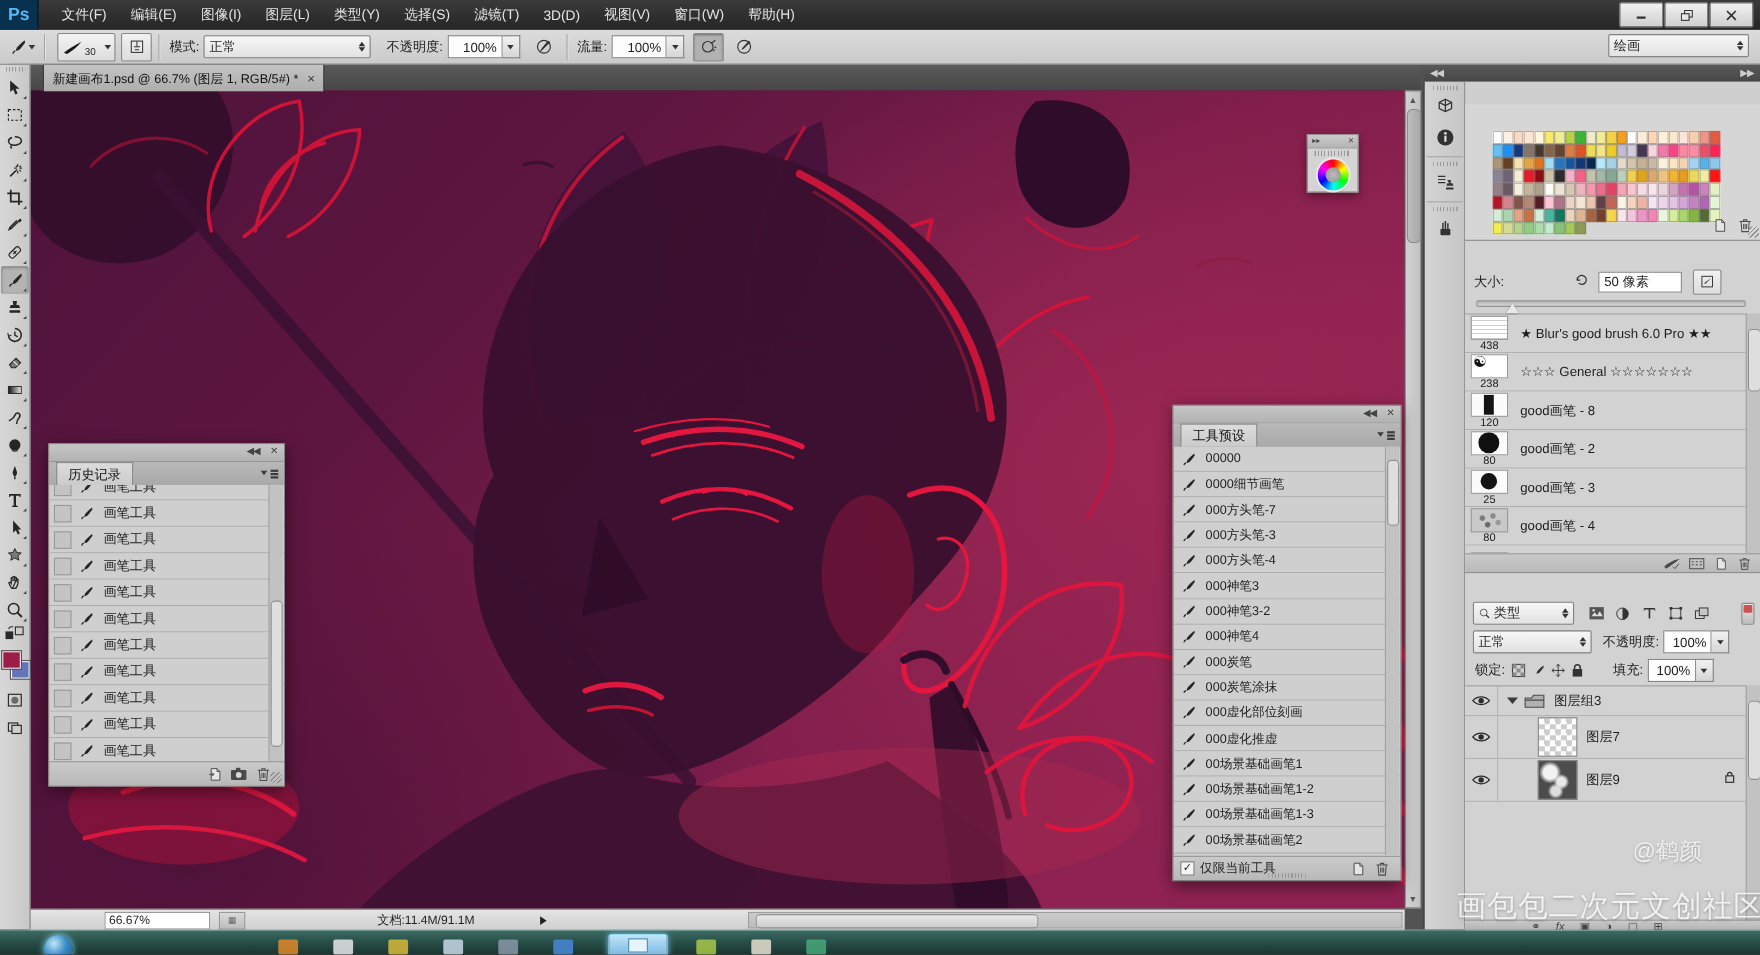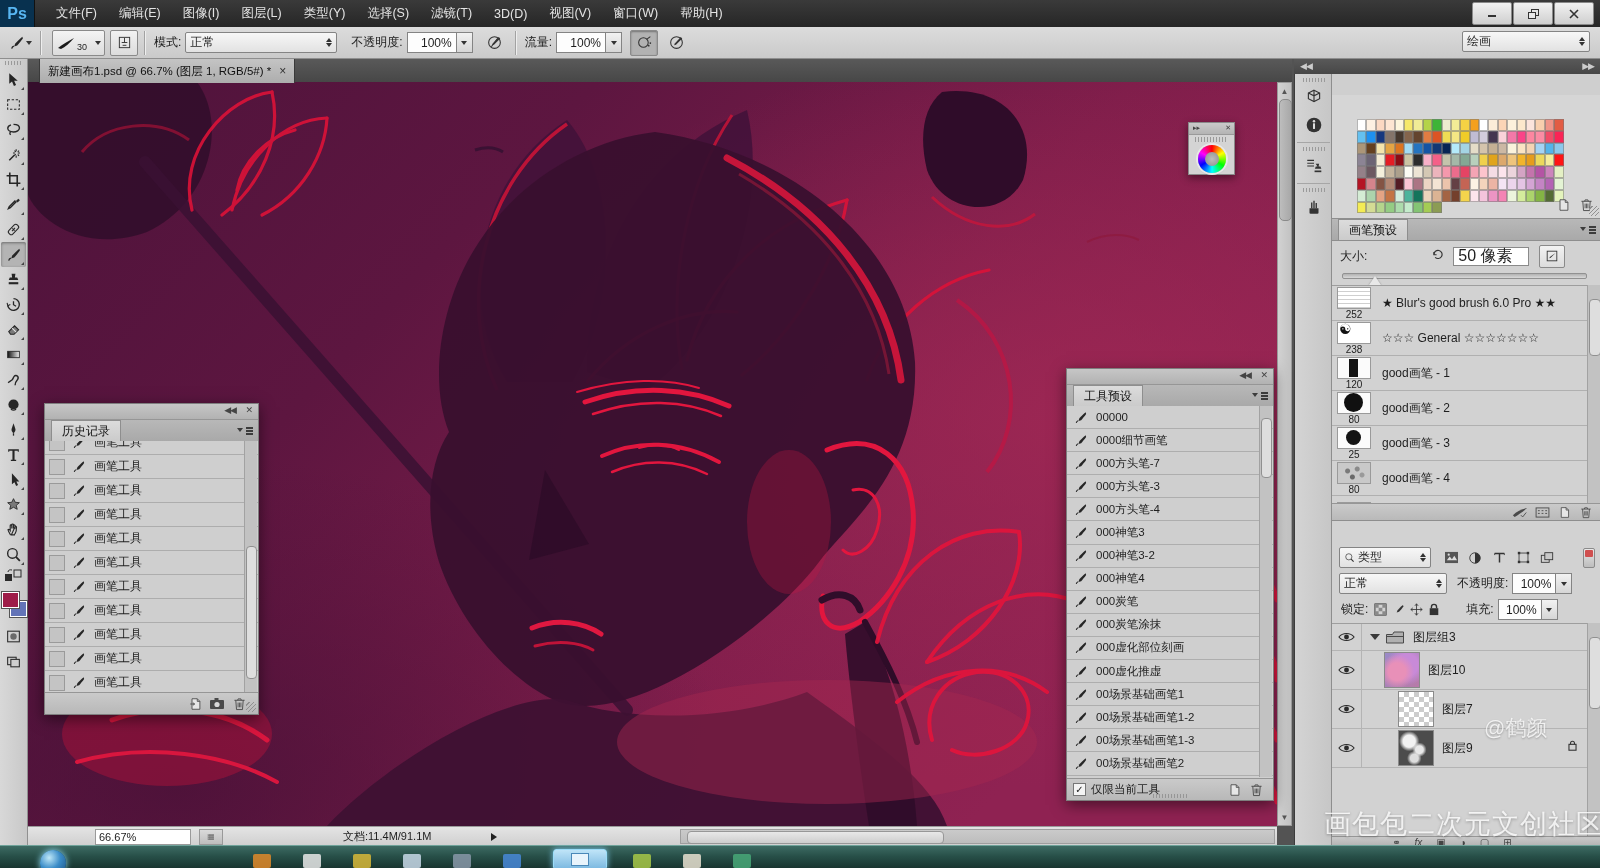--- a/index.html
+++ b/index.html
@@ -125,21 +125,21 @@
   .icol-btn{width:28px;height:26px;margin:2px auto;display:flex;align-items:center;justify-content:center;}
   .icol-div{height:1px;background:#a6a6a6;margin:4px 2px;}
   #panels{left:1331px;top:74px;width:269px;height:771px;background:#cfcfcf;z-index:19;border-left:1px solid #8e8e8e;}
   .dock-section{position:absolute;left:0;right:0;}
   
   #swatch-grid{position:absolute;left:25px;top:24px;display:grid;grid-template-columns:repeat(22,9.4px);grid-auto-rows:11.8px;}
   .sw{box-shadow:inset 0 0 0 1px rgba(120,120,120,.55);}
   #swatches-body{position:absolute;left:0;top:21px;right:0;bottom:0;background:#d6d6d6;}
   
   #bp-controls{position:absolute;left:8px;top:26px;right:8px;height:22px;display:flex;align-items:center;}
-  #bp-size-input{width:66px;height:17px;background:#fff;border:1px solid #8a8a8a;font-size:16px;display:flex;align-items:center;padding:0 4px;margin-left:8px;}
+  #bp-size-input{width:66px;height:17px;background:#fff;border:1px solid #8a8a8a;font-size:12px;display:flex;align-items:center;padding:0 4px;margin-left:8px;}
   #bp-slider{position:absolute;left:10px;top:54px;right:14px;height:4px;background:linear-gradient(#b2b2b2,#d8d8d8);border:1px solid #919191;border-radius:2px;}
   #bp-slider .sthumb{position:absolute;left:26px;top:2px;width:0;height:0;border-left:6px solid transparent;border-right:6px solid transparent;border-bottom:9px solid #e8e8e8;filter:drop-shadow(0 1px 1px #666);}
   #brush-list{position:absolute;left:0;top:66px;right:13px;bottom:18px;overflow:hidden;border-top:1px solid #9e9e9e;}
   .brow{height:34px;display:flex;align-items:center;border-bottom:1px solid #b0b0b0;background:#d2d2d2;}
   .bthumb-col{width:44px;display:flex;flex-direction:column;align-items:center;}
   .bthumb{width:32px;height:20px;background:#fbfbfb;border:1px solid #9a9a9a;position:relative;overflow:hidden;}
   .bsize{font-size:10px;color:#222;line-height:11px;}
   .bname{font-size:12px;margin-left:6px;white-space:nowrap;}
   #brush-scroll{position:absolute;right:0;top:66px;width:13px;bottom:18px;background:#c2c2c2;border-left:1px solid #a2a2a2;}
   #brush-scroll .thumb{position:absolute;left:1px;top:14px;width:10px;height:55px;background:#dedede;border:1px solid #909090;border-radius:4px;}
@@ -177,21 +177,21 @@
   
   #taskbar{left:0;top:845px;width:1600px;height:23px;z-index:60;
      background:linear-gradient(#3d6b63 0%,#274f48 45%,#17332e 100%);border-top:1px solid #6fa39a;}
   #start-orb{position:absolute;left:40px;top:4px;width:26px;height:26px;border-radius:50%;
      background:radial-gradient(circle at 35% 30%,#bfe8f8,#3a8cc8 45%,#1a4a78);box-shadow:0 0 6px #8fd8f0;}
   .tb-ic{position:absolute;top:8px;width:18px;height:14px;border-radius:2px;opacity:.85;}
   #tb-active{position:absolute;left:553px;top:3px;width:52px;height:19px;background:linear-gradient(#bfe4f8,#7ab8e0);
      border:1px solid #9adcf8;border-radius:3px;box-shadow:0 0 6px #7ec8f0;}
   #tb-active:before{content:"";position:absolute;left:17px;top:3px;width:16px;height:11px;background:#e8f4fc;border:1px solid #4a88b8;}
   
-  #wm-handle{left:1484px;top:714px;font-size:21px;color:rgba(255,255,255,.78);z-index:70;text-shadow:0 1px 2px rgba(0,0,0,.25);}
+  #wm-handle{left:1484px;top:760px;font-size:21px;color:rgba(255,255,255,.78);z-index:70;text-shadow:0 1px 2px rgba(0,0,0,.25);}
   #wm-site{left:1324px;top:806px;font-size:27px;letter-spacing:1px;color:rgba(255,255,255,.82);z-index:70;white-space:nowrap;text-shadow:0 1px 3px rgba(0,0,0,.3);}
 </style>
 </head>
 <body>
 <div id="stage">
 
 <div id="menubar" class="abs">
   <div id="pslogo">Ps</div>
   <div id="menu-items">
         <div class="menu-item">文件(F)</div>
@@ -1227,24 +1227,20 @@
         <svg width="13" height="14" viewBox="0 0 14 15">
               <path d="M1.5 3.5h11M5 3.5 5.5 2h3L9 3.5M3 3.5l.8 10h6.4l.8-10" fill="none" stroke="#4a4a4a"></path>
               <path d="M5.5 6v5M7 6v5M8.5 6v5" stroke="#4a4a4a" stroke-width=".9"></path>
             </svg>
       </div>
       <div class="grip-corner"></div>
     </div>
   </div>
 
   <div class="dock-section" style="top:144px;height:302px;background:#d2d2d2;border-top:1px solid #8e8e8e;">
-    <div class="tabrow">
-      <div class="ptab">画笔预设</div>
-      <div class="pmenu"></div>
-    </div>
     <div id="bp-controls">
       <span>大小:</span>
       <span style="margin-left:64px">
         <svg width="14" height="13" viewBox="0 0 16 16">
               <path d="M3 8a5 5 0 1 1 1.5 3.5" fill="none" stroke="#333" stroke-width="1.4"></path>
               <path d="M3 5v3.3h3.3" fill="none" stroke="#333" stroke-width="1.4"></path>
             </svg>
       </span>
       <div id="bp-size-input">
             <span>50 像素</span>
@@ -1256,37 +1252,37 @@
             </svg>
       </div>
     </div>
     <div id="bp-slider">
           <div class="sthumb"></div>
         </div>
     <div id="brush-list">
           <div class="brow">
             <div class="bthumb-col">
               <div class="bthumb th-script"></div>
-              <div class="bsize">252</div>
+              <div class="bsize">438</div>
             </div>
             <div class="bname">★ Blur's good brush 6.0 Pro ★★</div>
           </div>
           <div class="brow">
             <div class="bthumb-col">
               <div class="bthumb th-yin"></div>
               <div class="bsize">238</div>
             </div>
             <div class="bname">☆☆☆ General ☆☆☆☆☆☆☆</div>
           </div>
           <div class="brow">
             <div class="bthumb-col">
               <div class="bthumb th-bar"></div>
               <div class="bsize">120</div>
             </div>
-            <div class="bname">good画笔 - 1</div>
+            <div class="bname">good画笔 - 8</div>
           </div>
           <div class="brow">
             <div class="bthumb-col">
               <div class="bthumb th-dotlg"></div>
               <div class="bsize">80</div>
             </div>
             <div class="bname">good画笔 - 2</div>
           </div>
           <div class="brow">
             <div class="bthumb-col">
@@ -1447,32 +1443,20 @@
                 <circle cx="9" cy="6" r="2.6" fill="#2a2a2a"></circle>
               </svg>
             </div>
             <div style="display:flex;align-items:center;margin-left:8px">
               <span class="tri"></span>
               <svg width="20" height="15" viewBox="0 0 20 15">
                 <path d="M1.5 4.5 h6 l1.5-2.5 h9.5 v11 h-17z" fill="#b0b0b0" stroke="#4a4a4a"></path>
                 <path d="M1.5 6.5h17" stroke="#4a4a4a" fill="none"></path>
               </svg>
               <span class="lname">图层组3</span>
-            </div>
-          </div>
-          <div class="lrow" style="height: 38px;">
-            <div class="eyecell">
-              <svg width="17" height="12" viewBox="0 0 18 12">
-                <path d="M1 6 C5 1 13 1 17 6 C13 11 5 11 1 6 Z" fill="none" stroke="#2a2a2a" stroke-width="1.2"></path>
-                <circle cx="9" cy="6" r="2.6" fill="#2a2a2a"></circle>
-              </svg>
-            </div>
-            <div style="display:flex;align-items:center;margin-left:22px">
-              <div class="lthumb artthumb"></div>
-              <span class="lname">图层10</span>
             </div>
           </div>
           <div class="lrow" style="height: 38px;">
             <div class="eyecell">
               <svg width="17" height="12" viewBox="0 0 18 12">
                 <path d="M1 6 C5 1 13 1 17 6 C13 11 5 11 1 6 Z" fill="none" stroke="#2a2a2a" stroke-width="1.2"></path>
                 <circle cx="9" cy="6" r="2.6" fill="#2a2a2a"></circle>
               </svg>
             </div>
             <div style="display:flex;align-items:center;margin-left:36px">

